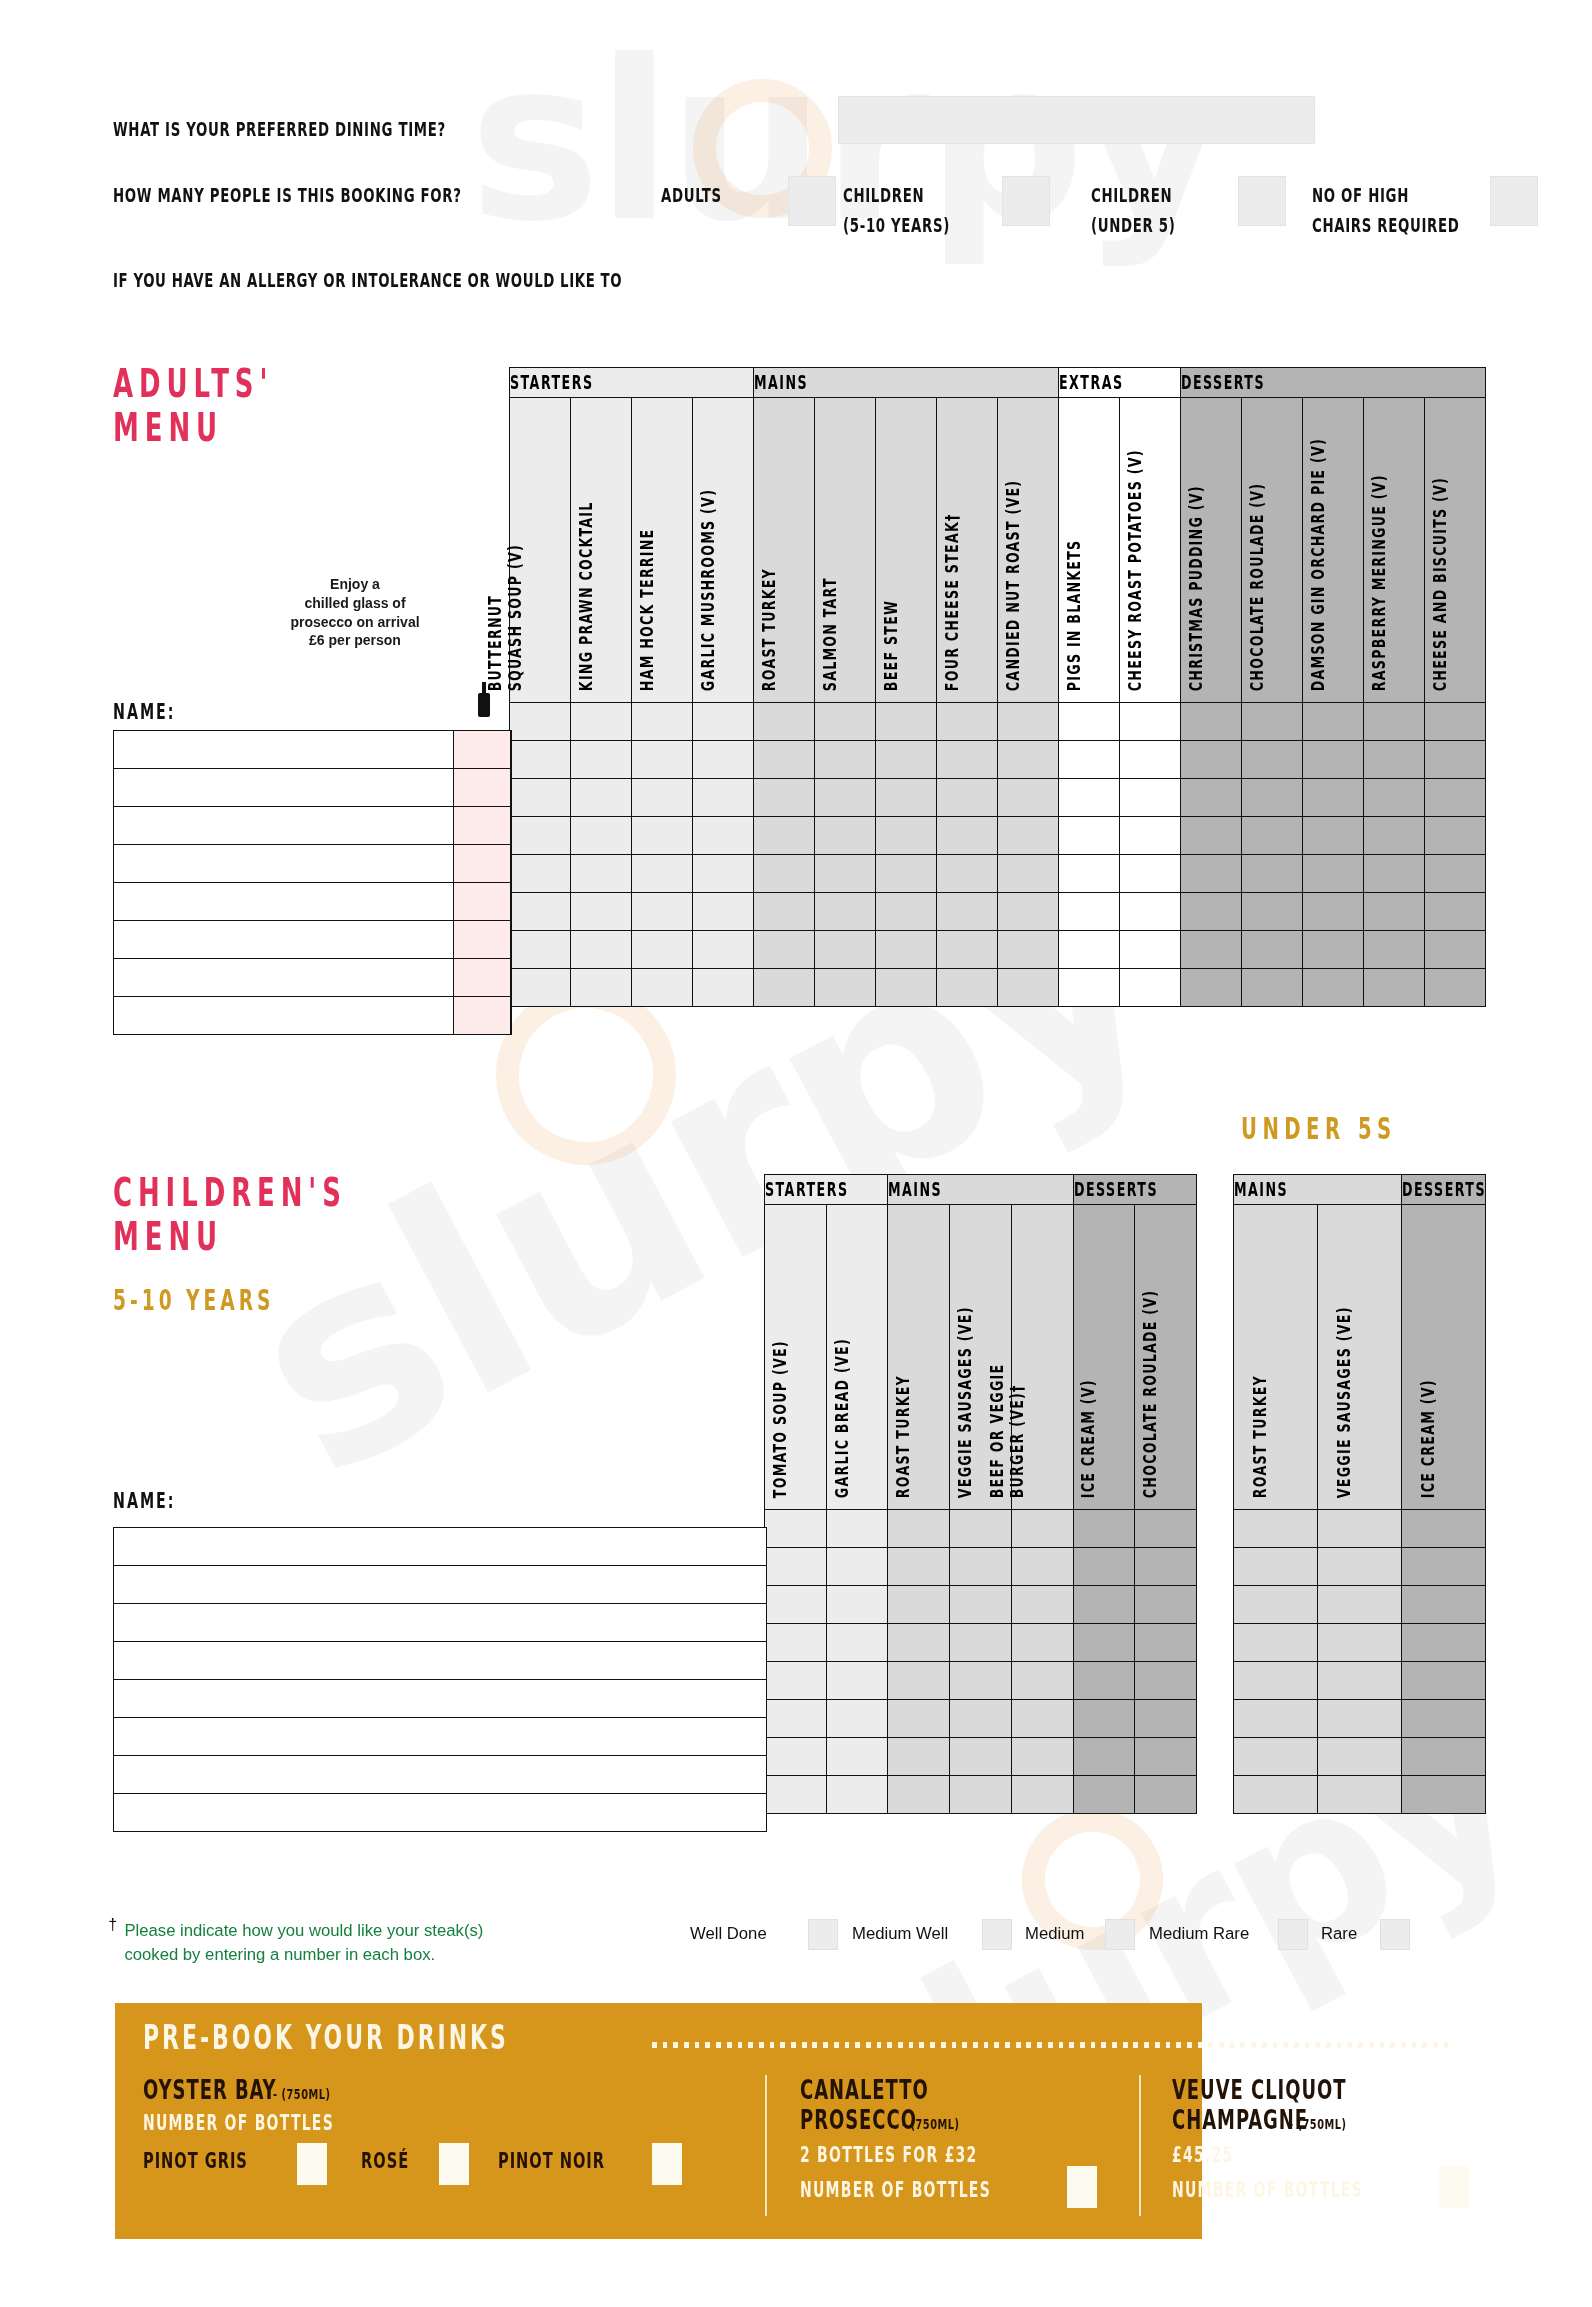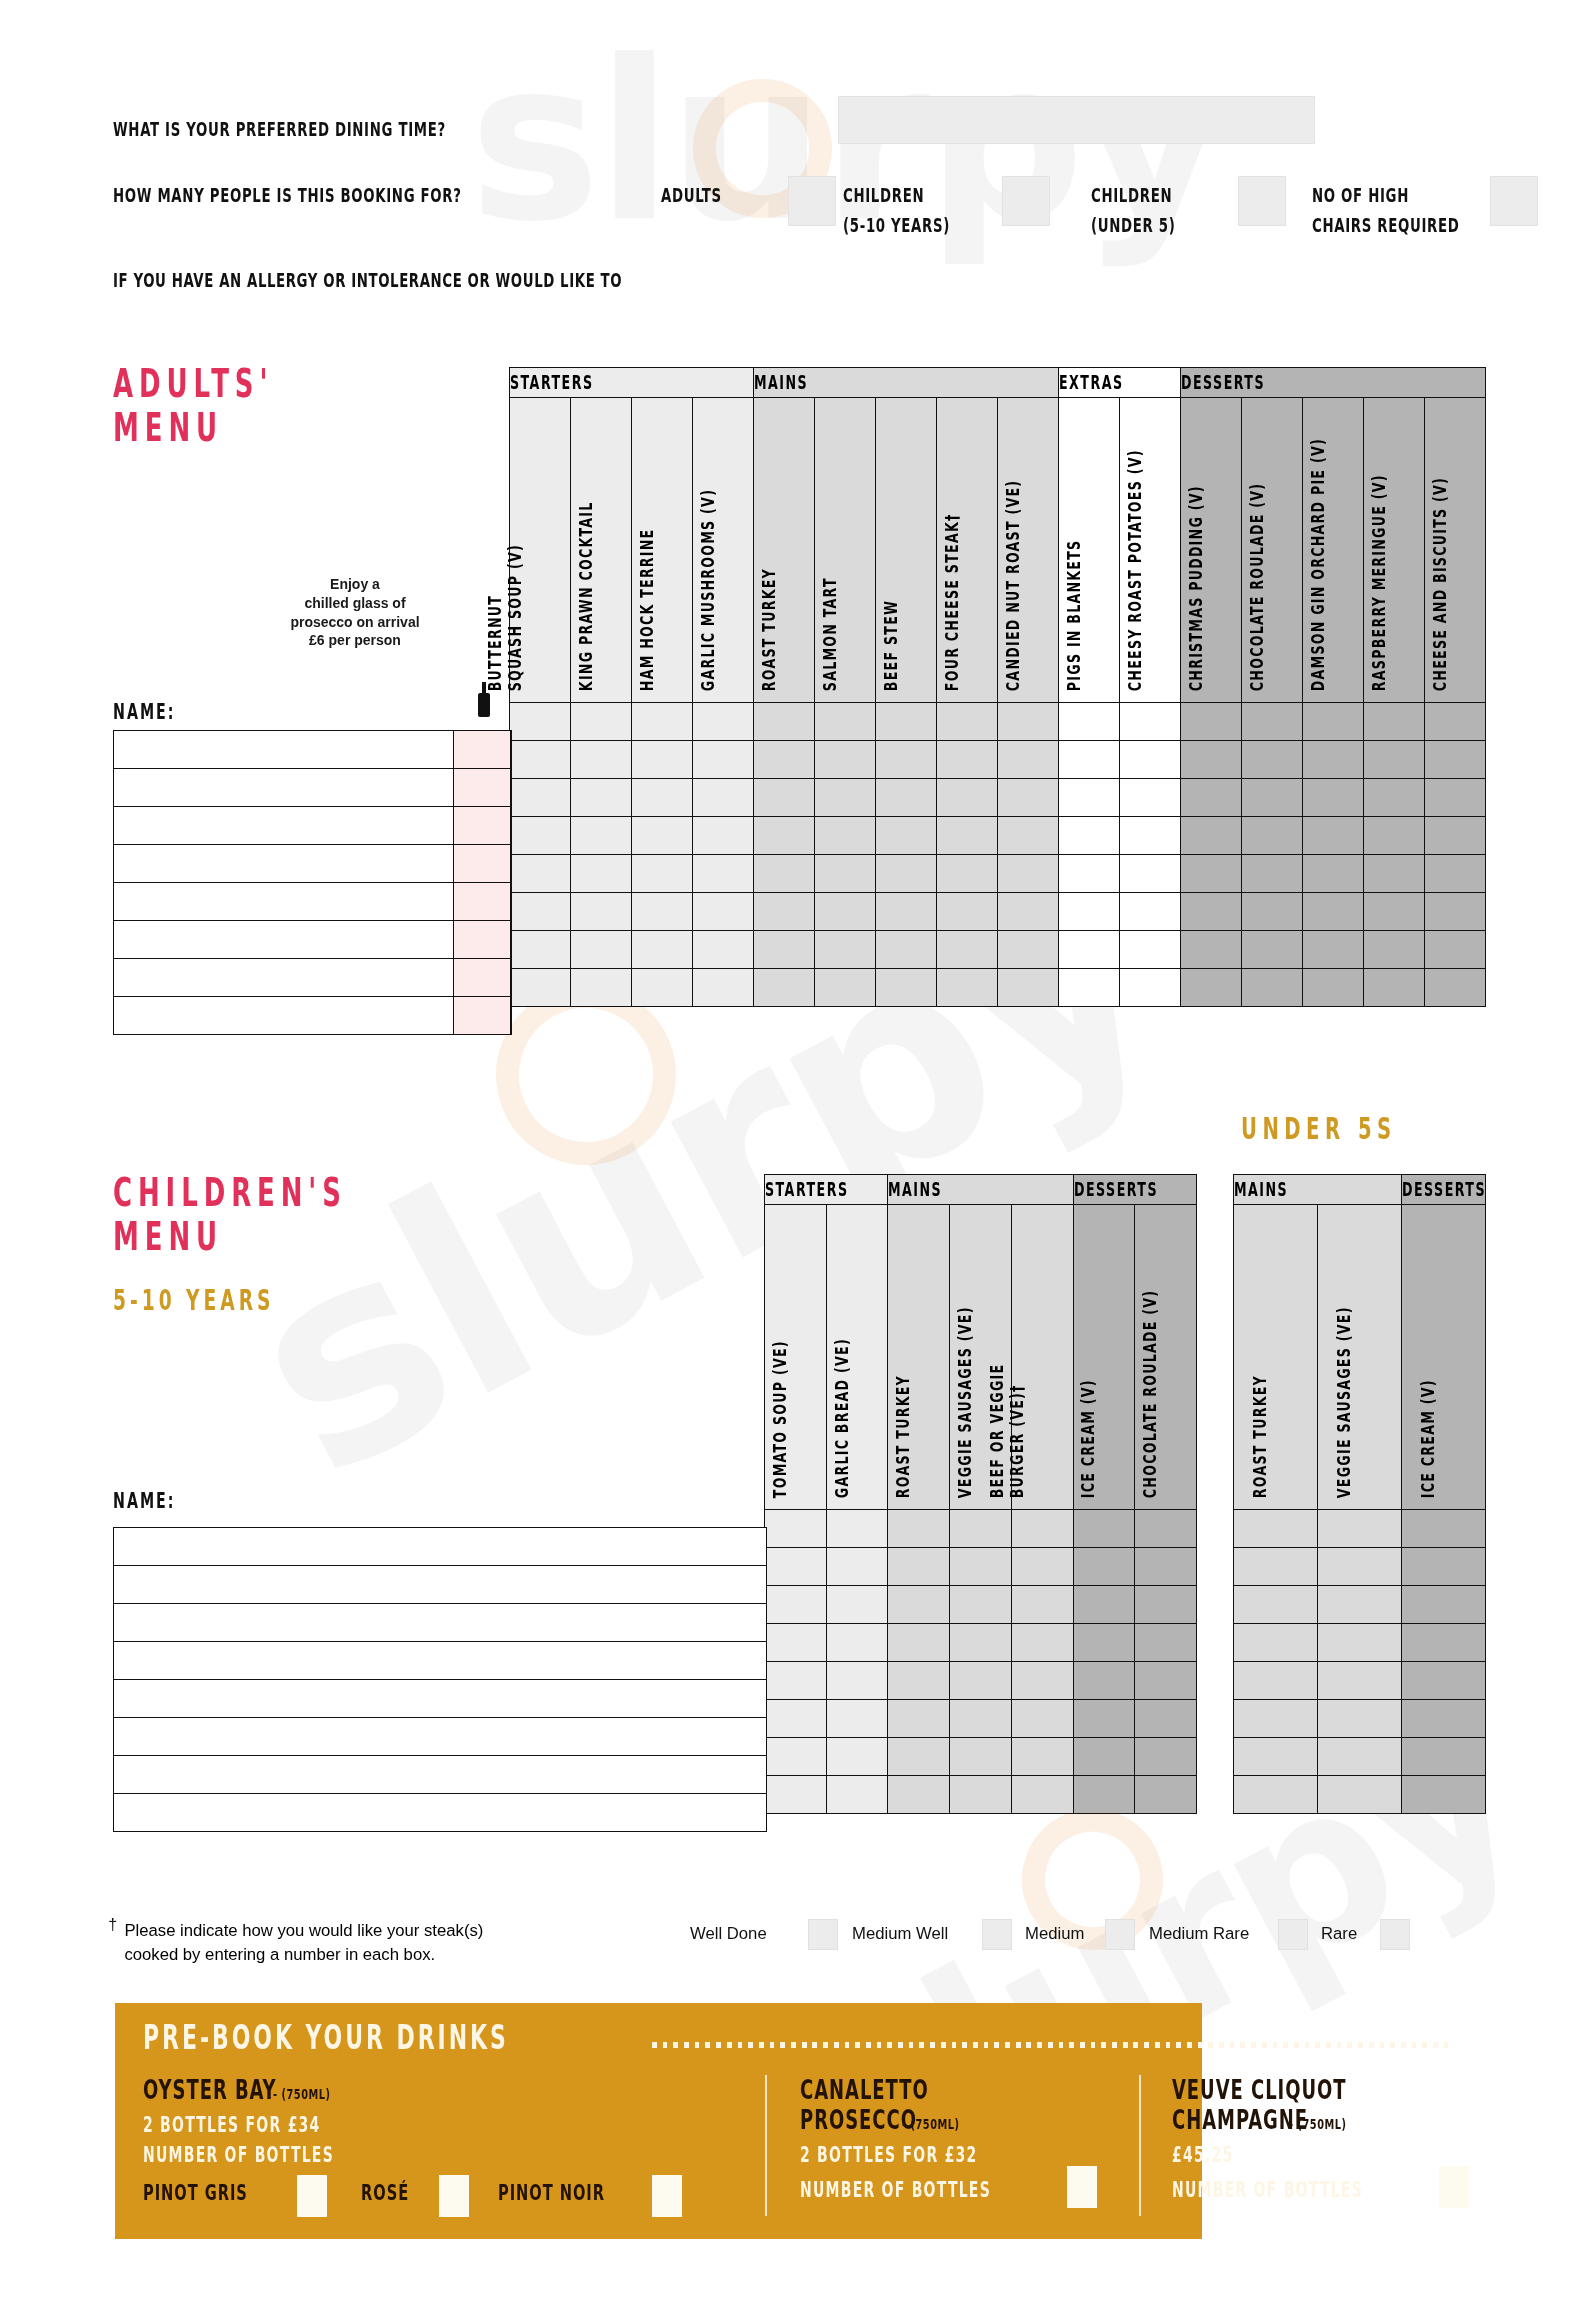--- a/index.html
+++ b/index.html
@@ -129,21 +129,21 @@
   .bottle {
     position:absolute; width:12px; height:35px;
   }
   .bottle .neck { position:absolute; left:4px; top:0; width:4px; height:12px; background:#111; }
   .bottle .body { position:absolute; left:0; top:10.7px; width:12px; height:24px; background:#111; border-radius:2px; }
 
   
   .steak { position:absolute; left:107px; top:1919px; width:1387px; }
   .steak-txt {
     position:absolute; left:17.4px; top:0; width:509px;
-    font-size:16.7px; line-height:1.42; color:#000000;
+    font-size:16.7px; line-height:1.42; color:#15803d;
     font-family:"Liberation Sans", sans-serif;
   }
   .steak-dag { position:absolute; left:1.3px; top:-2.7px; font-size:16px; color:#111; }
   .steak-opt { position:absolute; top:5.4px; font-size:16.7px; color:#111; white-space:nowrap; }
   .steak-box { position:absolute; top:0px; width:29.5px; height:31px; background:#ececec; border:0.7px solid #e1e1e1; }
 
   
   .drinks {
     position:absolute; left:115px; top:2003px;
     width:1087px; height:236px;
@@ -765,21 +765,20 @@
   <div class="drinks">
     <div class="drinks-hd">
       <span class="t cond">PRE-BOOK YOUR DRINKS</span>
       <div class="dots"></div>
     </div>
 
     <div class="dcol" style="left:28px; width:670px;">
       <div>
         <span class="dname cond">OYSTER BAY</span><span class="dml cond" style="margin-left:-50px;">- (750ML)</span>
       </div>
-      <div class="dprice"><span class="cond">2 BOTTLES FOR £34</span></div>
       <div class="dnob"><span class="cond">NUMBER OF BOTTLES</span></div>
       <div style="position:relative; margin-top:8px; height:44px;">
         <span class="dopt cond" style="position:absolute; left:0; top:5.4px;">PINOT GRIS</span>
         <div class="dbox" style="left:154px; top:0;"></div>
         <span class="dopt cond" style="position:absolute; left:218px; top:5.4px;">ROSÉ</span>
         <div class="dbox" style="left:296px; top:0;"></div>
         <span class="dopt cond" style="position:absolute; left:355px; top:5.4px;">PINOT NOIR</span>
         <div class="dbox" style="left:509px; top:0;"></div>
       </div>
     </div>

